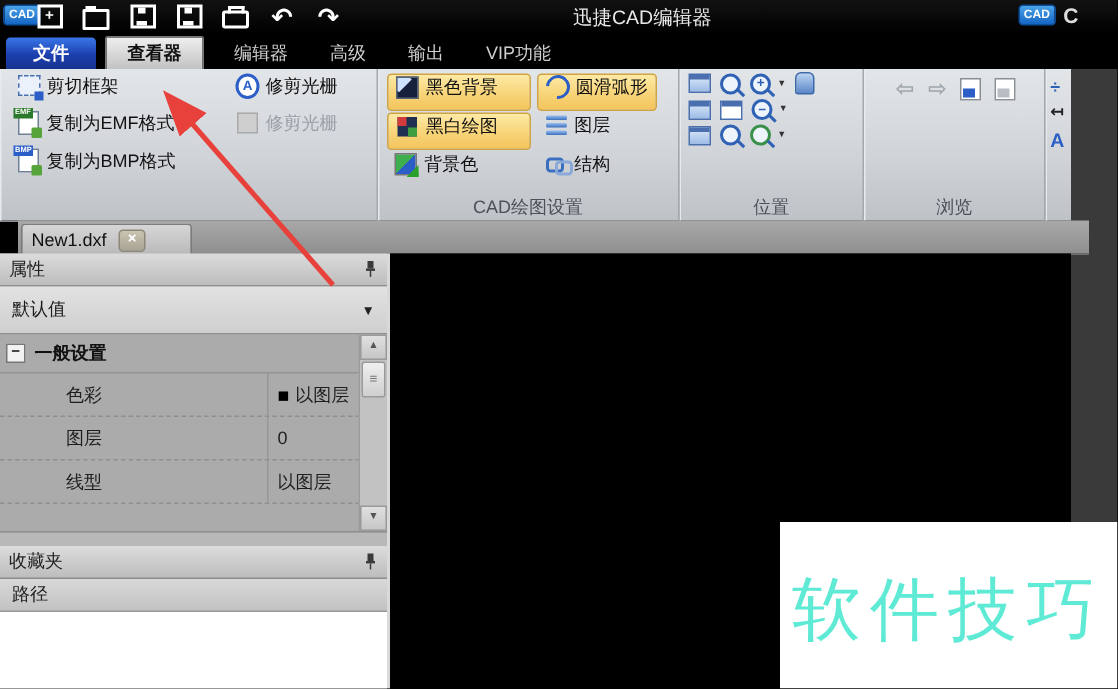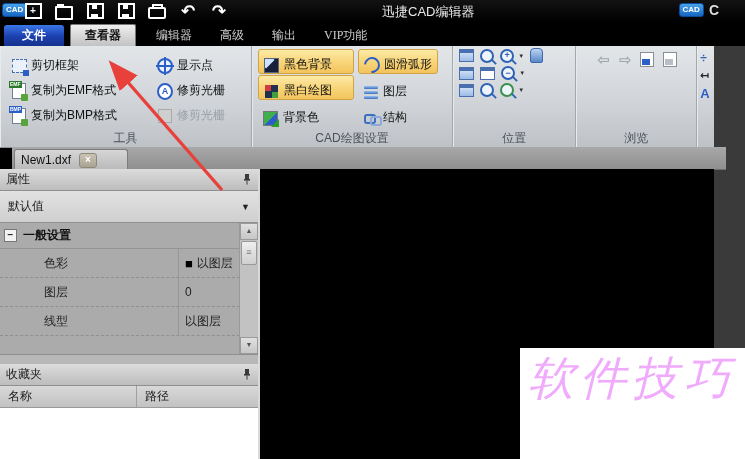--- a/index.html
+++ b/index.html
@@ -28,34 +28,34 @@
   .q-arrow{font-size:17px;line-height:1;color:#fff;font-weight:bold;}
   .app-title{position:absolute;left:382px;top:3px;color:#e8e8e8;font-size:13px;}
   .tb-right{position:absolute;right:26px;top:2px;display:flex;align-items:center;gap:5px;color:#fff;}
   .overlap-c{font-size:14px;font-weight:bold;color:#ddd;}
 
   
   .menubar{left:0;top:22px;width:745px;height:24px;background:#000;display:flex;align-items:flex-end;}
   .menu-file{margin-left:4px;width:60px;height:21px;background:linear-gradient(#3a77e8,#1c3fae 55%,#16348f);
              color:#fff;display:flex;align-items:center;justify-content:center;border-radius:3px 3px 0 0;
              font-weight:bold;margin-bottom:0px;}
-  .menu-tab{padding:0 14px;height:21px;display:flex;align-items:center;color:#cfcfcf;font-family:Liberation Serif, serif;}
+  .menu-tab{padding:0 14px;height:21px;display:flex;align-items:center;color:#cfcfcf;}
   .menu-tab.active{background:linear-gradient(#efefef,#c2c2c2);color:#111;border:1px solid #777;
                    border-bottom:none;border-radius:2px 2px 0 0;font-weight:bold;margin:0 6px;}
 
   
   .ribbon{left:0;top:46px;width:714px;height:101px;
           background:linear-gradient(#e3e6e9,#cfd3d7 60%,#bec2c7);
           border-bottom:1px solid #8e9297;display:flex;}
   .rgroup{height:100%;display:flex;flex-direction:column;border-right:1px solid #a3a8ad;
           box-shadow:1px 0 0 #e8ebee inset;}
   .rgroup-body{flex:1;display:flex;padding:3px 4px 0 6px;gap:4px;}
   .rgroup-label{height:17px;text-align:center;color:#4c5158;font-size:12px;line-height:16px;}
   .rcol{display:flex;flex-direction:column;}
-  .rbtn{height:25px;display:flex;align-items:flex-end;gap:4px;padding:0 5px;border-radius:3px;
+  .rbtn{height:25px;display:flex;align-items:flex-start;gap:4px;padding:0 5px;border-radius:3px;
         color:#111;white-space:nowrap;}
   .rbtn.active{background:linear-gradient(#fdeaa6,#f8d478 55%,#f3c45c);border:1px solid #d0a445;
                height:23px;}
   .rbtn.disabled{color:#9aa0a8;}
   .ic{width:16px;height:16px;flex:0 0 auto;position:relative;display:flex;align-items:center;justify-content:center;}
   
   .ic-crop{width:13px;height:12px;border:1px dashed #4a6fae;background:#eaf1fb;}
   .ic-crop::after{content:"";position:absolute;right:-2px;bottom:-2px;width:6px;height:6px;background:#2b5fc7;}
   .ic-page{width:12px;height:14px;background:#fff;border:1px solid #6f7f95;position:relative;}
   .badge{position:absolute;left:-4px;top:-3px;font-size:5px;font-weight:bold;color:#fff;
@@ -144,21 +144,21 @@
   .panel-gap{height:9px;background:#b8b8b8;}
   .favcols{height:21px;background:linear-gradient(#d8d8d8,#c2c2c2);border-bottom:1px solid #9a9a9a;
            display:flex;color:#222;}
   .favcol1{width:128px;display:flex;align-items:center;padding-left:8px;border-right:1px solid #a0a0a0;}
   .favcol2{flex:1;display:flex;align-items:center;padding-left:8px;}
   .favlist{height:61px;background:#fff;}
 
   
   .canvas{left:258px;top:169px;width:456px;height:290px;background:#000;}
   .whitebox{left:520px;top:348px;width:225px;height:111px;background:#fff;z-index:5;}
-  .watermark{left:528px;top:348px;z-index:6;color:#f0abfc;font-size:46px;letter-spacing:6px;white-space:nowrap;font-style:italic;}
+  .watermark{left:528px;top:376px;z-index:6;color:#5eead4;font-size:46px;letter-spacing:6px;white-space:nowrap;}
   .arrow-overlay{left:0;top:0;width:745px;height:459px;z-index:40;pointer-events:none;}
 </style>
 </head>
 <body>
 
 <div class="abs titlebar">
   <span class="cad-badge abs" style="left:2px;top:3px;">CAD</span>
   <div class="qat">
     <span class="qico">
         <span class="q-box">+</span>
@@ -222,39 +222,32 @@
               <span class="ic-page">
                 <span class="badge bmp">BMP</span>
               </span>
             </span>
           <span>复制为BMP格式</span>
         </div>
       </div>
       <div class="rcol">
         <div class="rbtn">
           <span class="ic">
-              <span class="ic-target"></span>
-            </span>
-          <span>显示点</span>
-        </div>
-        <div class="rbtn">
-          <span class="ic">
               <span class="ic-find">A</span>
             </span>
           <span>修剪光栅</span>
         </div>
         <div class="rbtn disabled">
           <span class="ic">
               <span class="ic-gray"></span>
             </span>
           <span>修剪光栅</span>
         </div>
       </div>
     </div>
-    <div class="rgroup-label">工具</div>
   </div>
 
   <div class="rgroup" style="width:202px;">
     <div class="rgroup-body">
       <div class="rcol" style="width:96px;gap:1px;">
         <div class="rbtn active">
           <span class="ic">
               <span class="ic-blackbg"></span>
             </span>
           <span>黑色背景</span>
@@ -408,21 +401,20 @@
   <div class="panel-header">
     <span>收藏夹</span>
     <svg class="pin" viewBox="0 0 10 13">
       <rect x="3" y="1" width="4" height="5" fill="#3a3a3a"></rect>
       <rect x="2" y="6" width="6" height="1.6" fill="#3a3a3a"></rect>
       <rect x="4.5" y="7.6" width="1" height="4" fill="#3a3a3a"></rect>
     </svg>
   </div>
 
   <div class="favcols">
-    <div class="favcol1">名称</div>
     <div class="favcol2">路径</div>
   </div>
   <div class="favlist"></div>
 </div>
 
 <div class="abs whitebox"></div>
 <div class="abs watermark">软件技巧</div>
 
 <svg class="abs arrow-overlay" viewBox="0 0 745 459">
   <defs>

